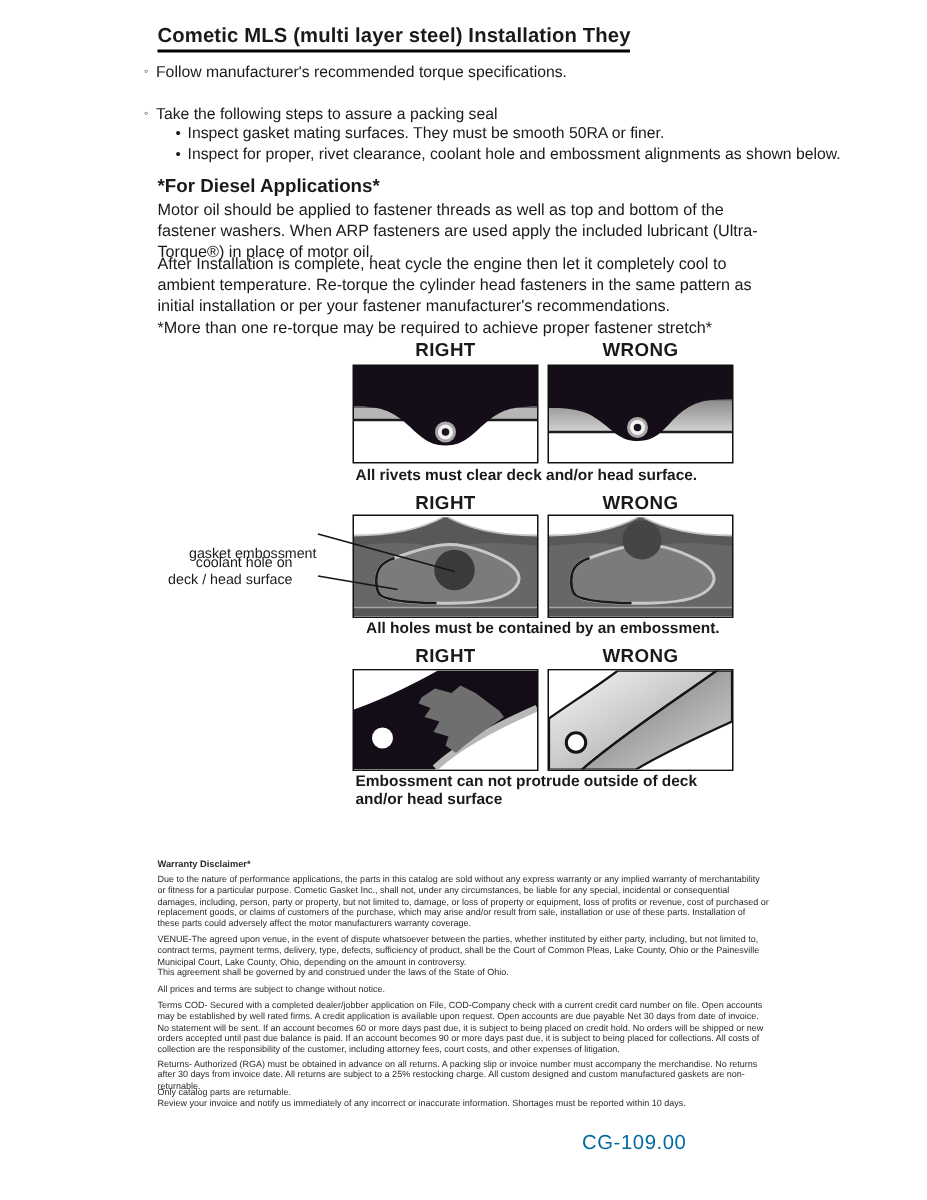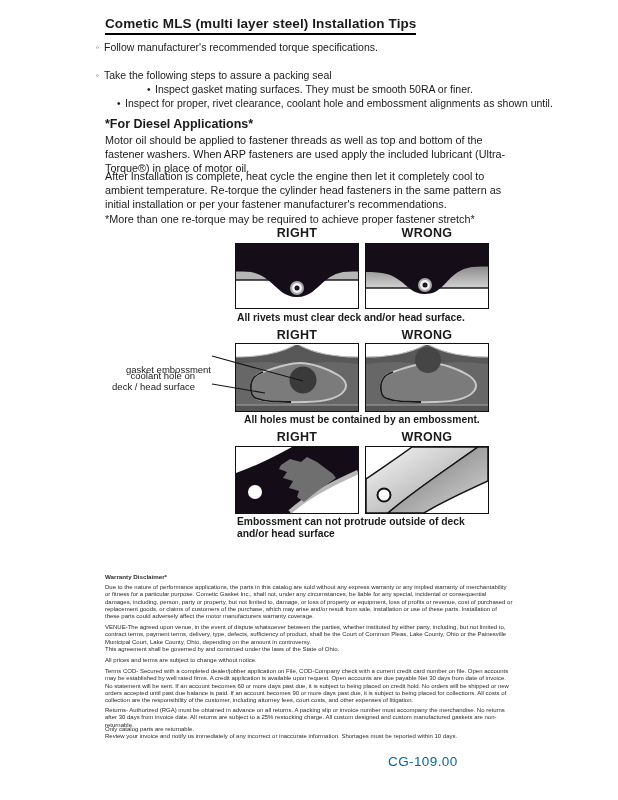--- a/index.html
+++ b/index.html
@@ -25,33 +25,33 @@
   .diag-label{font-size:9.5px;line-height:10.5px;text-align:right;width:118px;}
   .fine{left:105px;width:408px;font-size:6px;line-height:7.3px;color:#2b2b2b;}
   .fine-head{left:105px;font-size:6.2px;font-weight:bold;color:#2b2b2b;}
   .pagenum{left:388px;top:754px;font-size:13.5px;letter-spacing:.4px;color:#0369a1;}
 </style>
 </head>
 <body>
 
 <div class="page">
 
-  <div class="abs title">Cometic MLS (multi layer steel) Installation Tips</div>
+  <div class="abs title">Cometic MLS (multi layer steel) Installation They</div>
 
   <div class="abs bullet-row" style="top:41px;">
     <span class="marker">◦</span><span>Follow manufacturer's recommended torque specifications.</span>
   </div>
   <div class="abs bullet-row" style="top:69px;">
     <span class="marker">◦</span><span>Take the following steps to assure a packing seal</span>
   </div>
-  <div class="abs subbullet-row" style="top:83px;margin-left:30px;">
+  <div class="abs subbullet-row" style="top:83px;">
     <span class="marker">•</span><span>Inspect gasket mating surfaces.  They must be smooth 50RA or finer.</span>
   </div>
   <div class="abs subbullet-row" style="top:97px;">
-    <span class="marker">•</span><span>Inspect for proper, rivet clearance, coolant hole and embossment alignments as shown until.</span>
+    <span class="marker">•</span><span>Inspect for proper, rivet clearance, coolant hole and embossment alignments as shown below.</span>
   </div>
 
   <div class="abs h2" style="top:117px;">*For Diesel Applications*</div>
   <div class="abs para" style="top:133px;">Motor oil should be applied to fastener threads as well as top and bottom of the fastener washers. When ARP fasteners are used apply the included lubricant (Ultra-Torque®) in place of motor oil.</div>
   <div class="abs para" style="top:169px;">After Installation is complete, heat cycle the engine then let it completely cool to ambient temperature. Re-torque the cylinder head fasteners in the same pattern as initial installation or per your fastener manufacturer's recommendations.</div>
   <div class="abs para" style="top:212px;">*More than one re-torque may be required to achieve proper fastener stretch*</div>
 
   <div class="abs rw-label" style="left:236px;top:226px;">RIGHT</div>
   <div class="abs rw-label" style="left:366px;top:226px;">WRONG</div>
 

